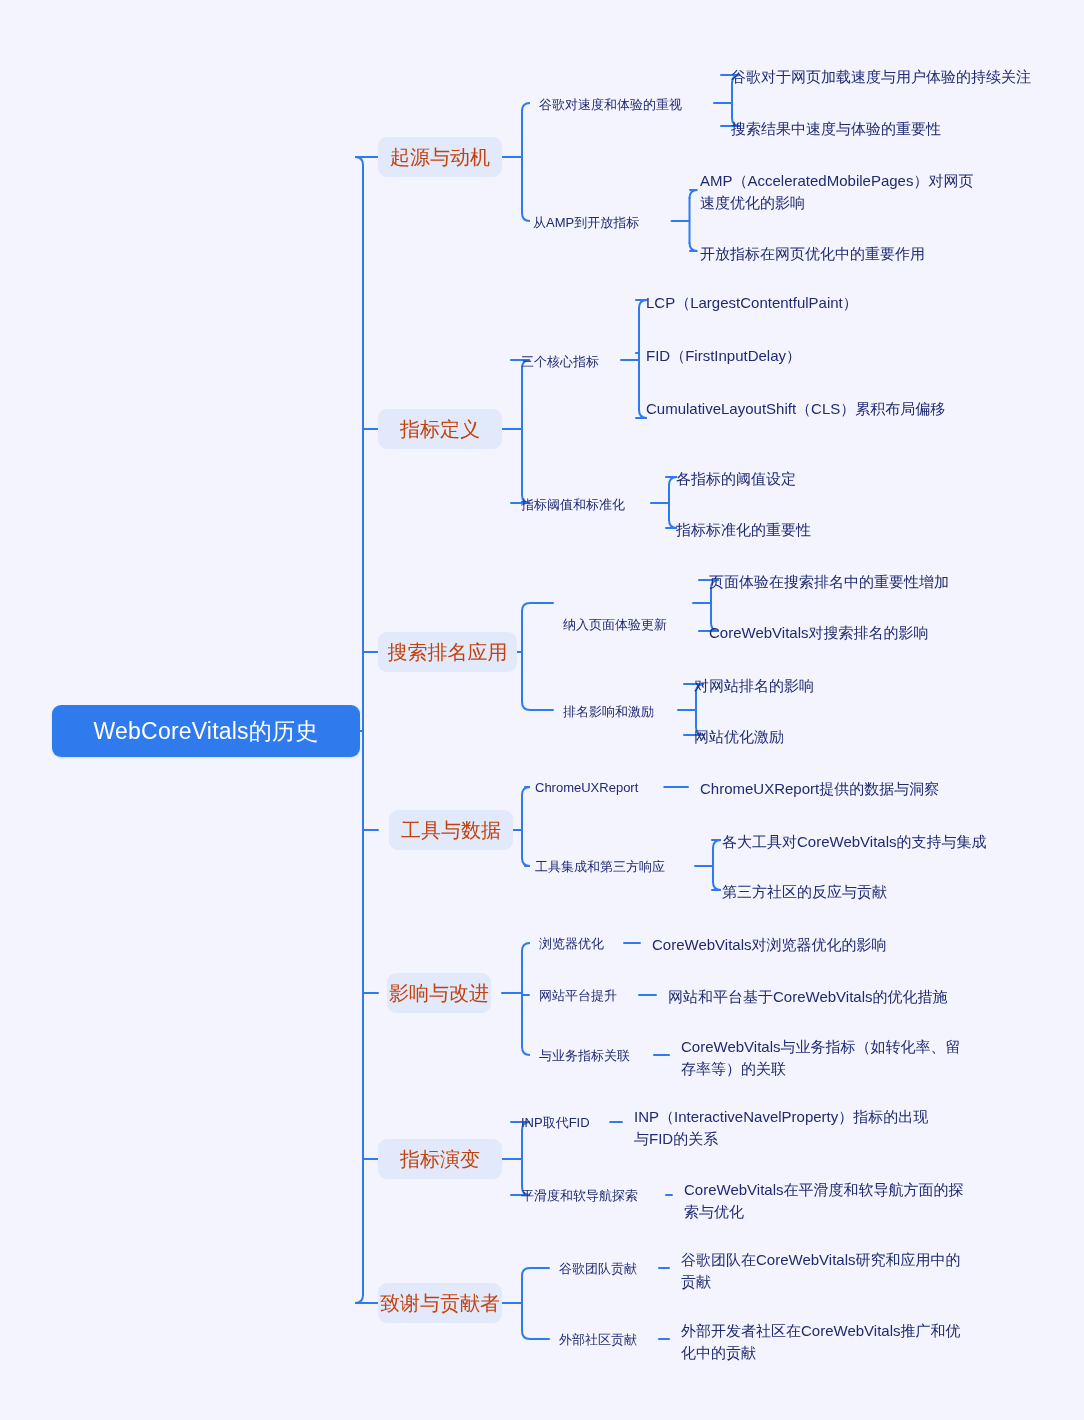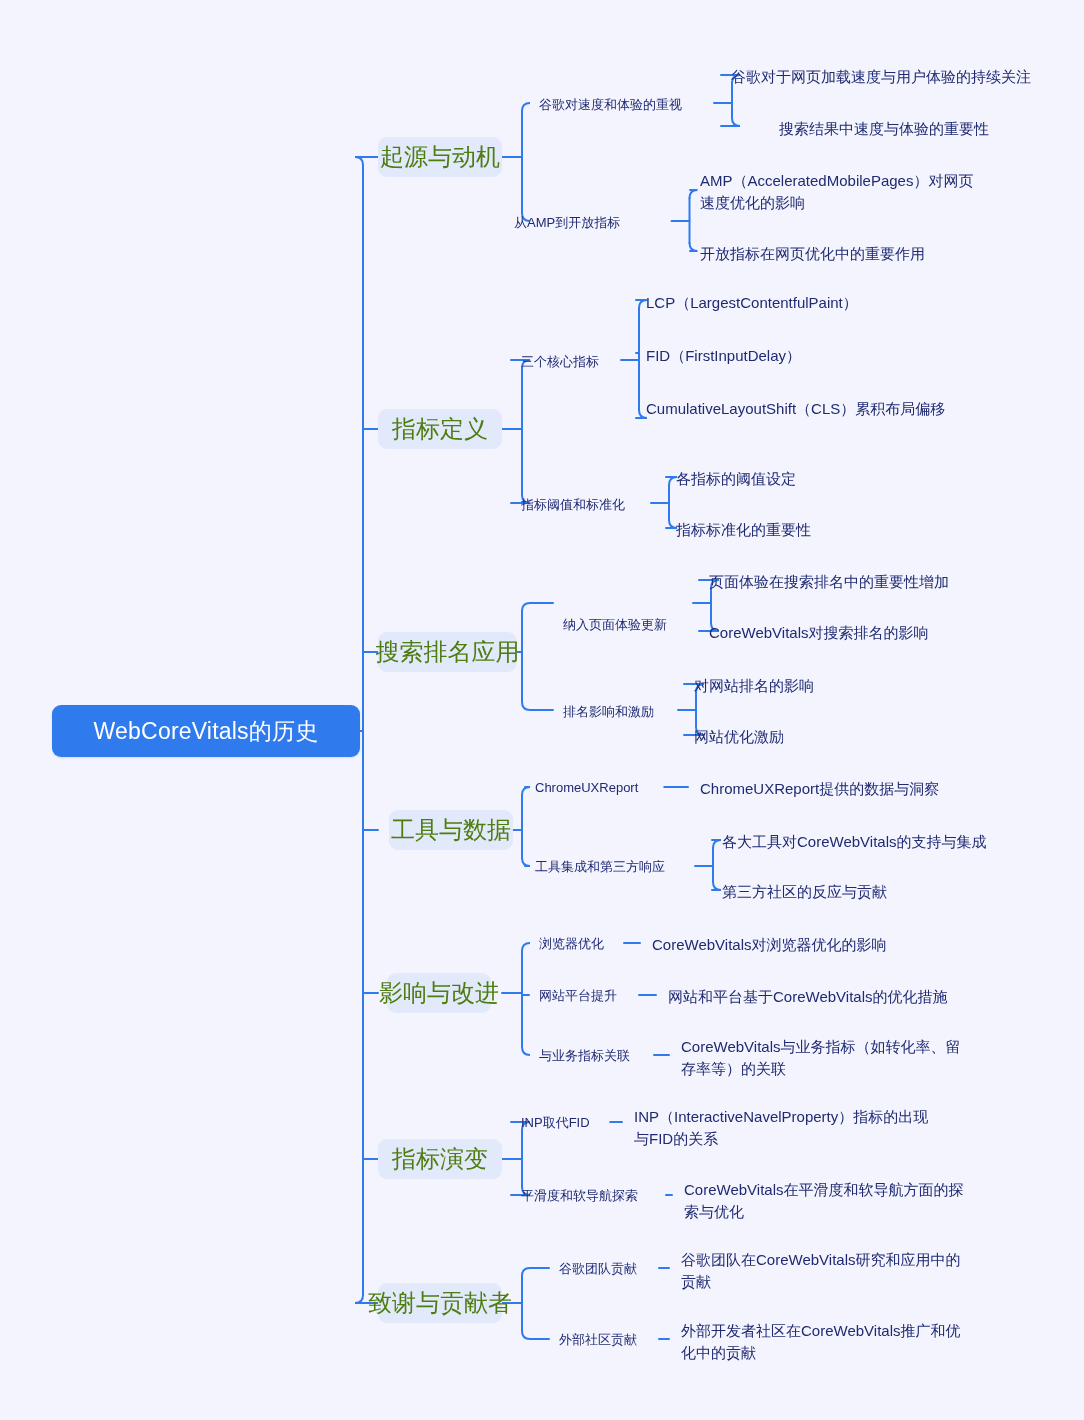--- a/index.html
+++ b/index.html
@@ -22,23 +22,23 @@
     letter-spacing:.2px;
     display:flex;align-items:center;justify-content:center;
     white-space:nowrap;
     box-shadow:0 1px 2px rgba(47,123,238,.18);
   }
 
   
   .l1-node{
     position:absolute;
     background:#e2e9fb;
-    color:#4d7c0f;
+    color:#c2410c;
     border-radius:9px;
-    font-size:24px;
+    font-size:20px;
     display:flex;align-items:center;justify-content:center;
     white-space:nowrap;
   }
 
   
   .l2-node{
     position:absolute;
     color:#1f2a72;
     font-size:13px;
     white-space:nowrap;
@@ -134,22 +134,22 @@
       <path d="M522 1276 Q522 1268 530 1268 L549 1268" fill="none" stroke="#2f7bee" stroke-width="2" stroke-linecap="round"></path>
       <path d="M659 1268 L669 1268" fill="none" stroke="#2f7bee" stroke-width="2" stroke-linecap="round"></path>
       <path d="M522 1331 Q522 1339 530 1339 L549 1339" fill="none" stroke="#2f7bee" stroke-width="2" stroke-linecap="round"></path>
       <path d="M659 1339 L669 1339" fill="none" stroke="#2f7bee" stroke-width="2" stroke-linecap="round"></path>
     </svg>
   <div id="nodes">
       <div class="root-node" style="left: 52px; top: 705px; width: 308px; height: 52px;">WebCoreVitals的历史</div>
       <div class="l1-node" style="left: 378px; top: 137px; width: 124px; height: 40px;">起源与动机</div>
       <div class="l2-node" style="left: 539px; top: 95px;">谷歌对速度和体验的重视</div>
       <div class="l3-node nowrap" style="left: 731px; top: 66px; width: 300px;">谷歌对于网页加载速度与用户体验的持续关注</div>
-      <div class="l3-node nowrap" style="left: 689px; top: 118px; width: 300px; text-align: right;">搜索结果中速度与体验的重要性</div>
-      <div class="l2-node" style="left: 514px; top: 213px;">从AMP到开放指标</div>
+      <div class="l3-node nowrap" style="left: 731px; top: 118px; width: 300px;">搜索结果中速度与体验的重要性</div>
+      <div class="l2-node" style="left: 533px; top: 213px;">从AMP到开放指标</div>
       <div class="l3-node wrap" style="left: 700px; top: 170px; width: 275px;">AMP（AcceleratedMobilePages）对网页速度优化的影响</div>
       <div class="l3-node nowrap" style="left: 700px; top: 243px; width: 275px;">开放指标在网页优化中的重要作用</div>
       <div class="l1-node" style="left: 378px; top: 409px; width: 124px; height: 40px;">指标定义</div>
       <div class="l2-node" style="left: 521px; top: 352px;">三个核心指标</div>
       <div class="l3-node nowrap" style="left: 646px; top: 292px; width: 330px;">LCP（LargestContentfulPaint）</div>
       <div class="l3-node nowrap" style="left: 646px; top: 345px; width: 330px;">FID（FirstInputDelay）</div>
       <div class="l3-node wrap" style="left: 646px; top: 398px; width: 300px;">CumulativeLayoutShift（CLS）累积布局偏移</div>
       <div class="l2-node" style="left: 521px; top: 495px;">指标阈值和标准化</div>
       <div class="l3-node nowrap" style="left: 676px; top: 468px; width: 300px;">各指标的阈值设定</div>
       <div class="l3-node nowrap" style="left: 676px; top: 519px; width: 300px;">指标标准化的重要性</div>

